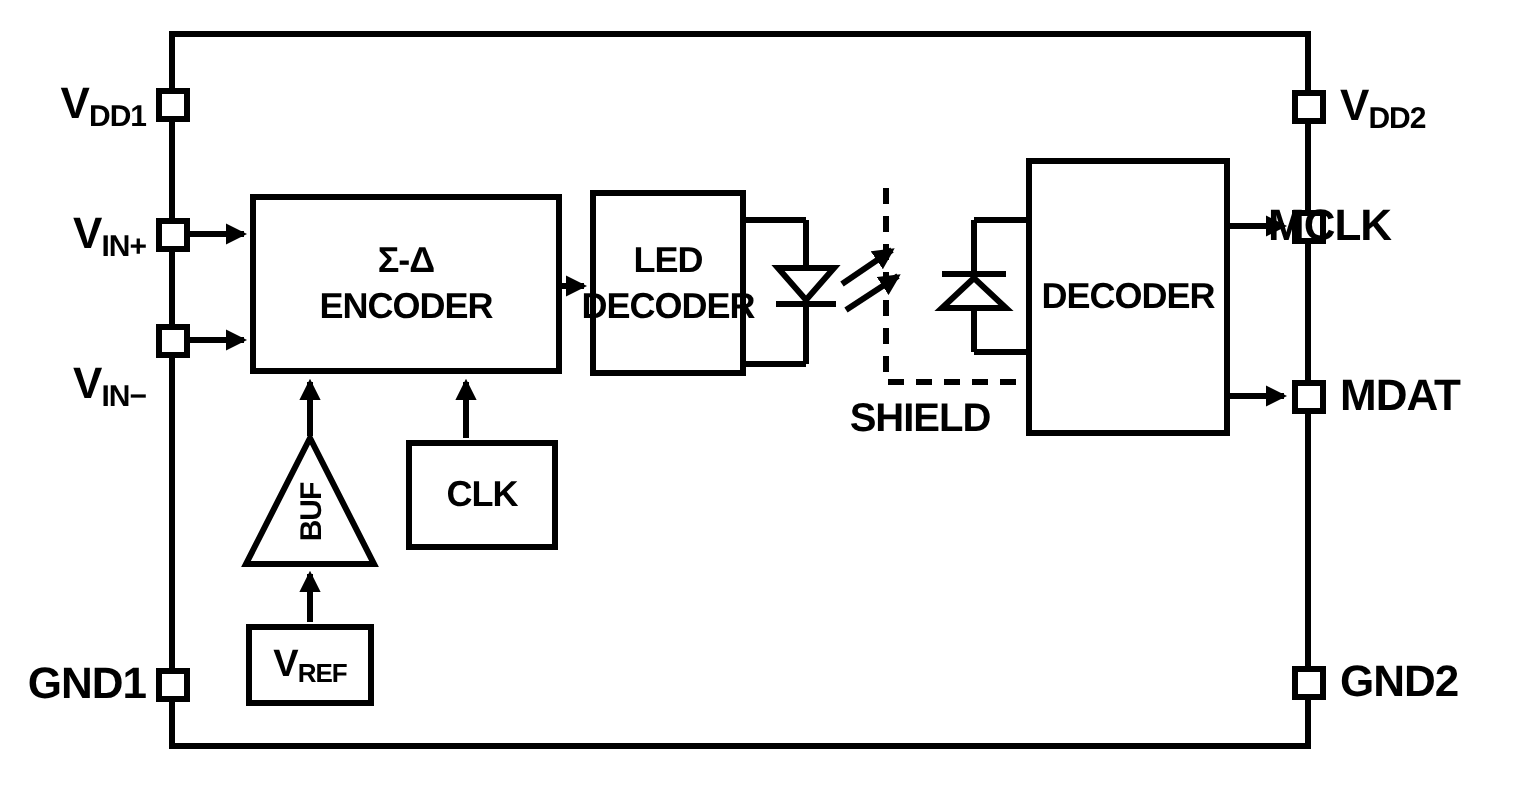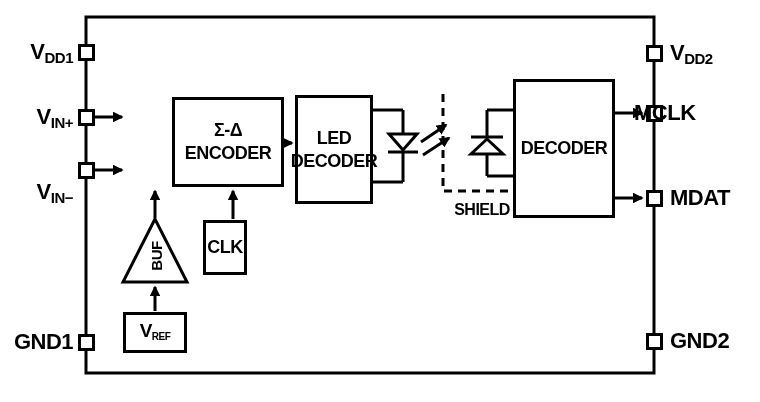--- a/index.html
+++ b/index.html
@@ -18,24 +18,24 @@
   .pin{
     position:absolute;width:17px;height:17px;box-sizing:border-box;
     border:3px solid #000;background:#fff;
   }
   .pin-label{
     position:absolute;font-size:22px;line-height:22px;white-space:nowrap;
     letter-spacing:-0.5px;
   }
   .pin-label .sub{font-size:15px;position:relative;top:4px;letter-spacing:-0.5px;}
   .vref-main{font-size:19px;line-height:20px;}
-  .vref-sub{font-size:10px;position:relative;top:3px;}
+  .vref-sub{font-size:13px;position:relative;top:3px;}
   .shield-label{
-    position:absolute;left:482px;top:210px;transform:translate(-50%,-50%);
-    font-size:16px;letter-spacing:-0.5px;white-space:nowrap;
+    position:absolute;left:460px;top:210px;transform:translate(-50%,-50%);
+    font-size:20px;letter-spacing:-0.5px;white-space:nowrap;
   }
   .buf-label{
     position:absolute;left:156px;top:256px;
     transform:translate(-50%,-50%) rotate(-90deg);
     font-size:15px;letter-spacing:-0.5px;white-space:nowrap;
   }
 </style>
 </head>
 <body>
 
@@ -71,35 +71,35 @@
     <path d="M615,113 H642" stroke="#000" stroke-width="3" fill="none" marker-end="url(#ah)"></path>
     <path d="M615,198 H642" stroke="#000" stroke-width="3" fill="none" marker-end="url(#ah)"></path>
 
     <path d="M155,218 V191" stroke="#000" stroke-width="3" fill="none" marker-end="url(#ah)"></path>
     <path d="M233,219 V191" stroke="#000" stroke-width="3" fill="none" marker-end="url(#ah)"></path>
     <path d="M155,311 V287" stroke="#000" stroke-width="3" fill="none" marker-end="url(#ah)"></path>
 
     <polygon points="155,219 123,282 187,282" fill="#fff" stroke="#000" stroke-width="3"></polygon>
   </svg>
 
-  <div class="block" style="left:125px;top:97px;width:112px;height:90px;margin-left:47px;">
+  <div class="block" style="left:125px;top:97px;width:156px;height:90px;">
     <div class="bl">Σ-Δ</div>
     <div class="bl">ENCODER</div>
   </div>
 
-  <div class="block" style="left:295px;top:95px;width:78px;height:109px;">
+  <div class="block" style="left:295px;top:95px;width:78px;height:93px;">
     <div class="bl">LED</div>
     <div class="bl">DECODER</div>
   </div>
 
   <div class="block" style="left:513px;top:79px;width:102px;height:139px;">
     <div class="bl">DECODER</div>
   </div>
 
-  <div class="block" style="left:203px;top:220px;width:44px;height:55px;">
+  <div class="block" style="left:203px;top:220px;width:76px;height:55px;">
     <div class="bl">CLK</div>
   </div>
 
   <div class="block" style="left:123px;top:312px;width:64px;height:41px;">
     <div class="bl"><span class="vref-main">V</span><span class="vref-sub">REF</span></div>
   </div>
 
   <div class="buf-label">BUF</div>
   <div class="shield-label">SHIELD</div>
 

